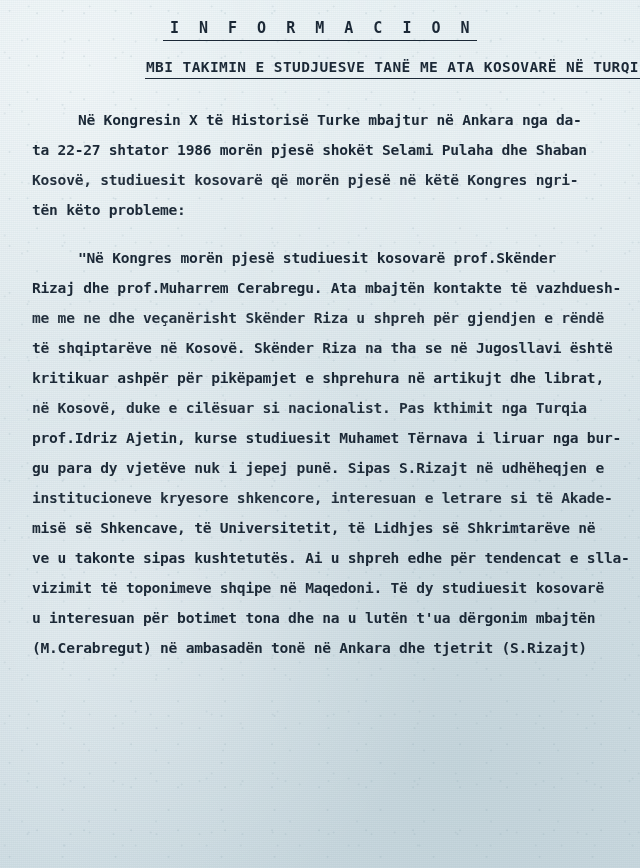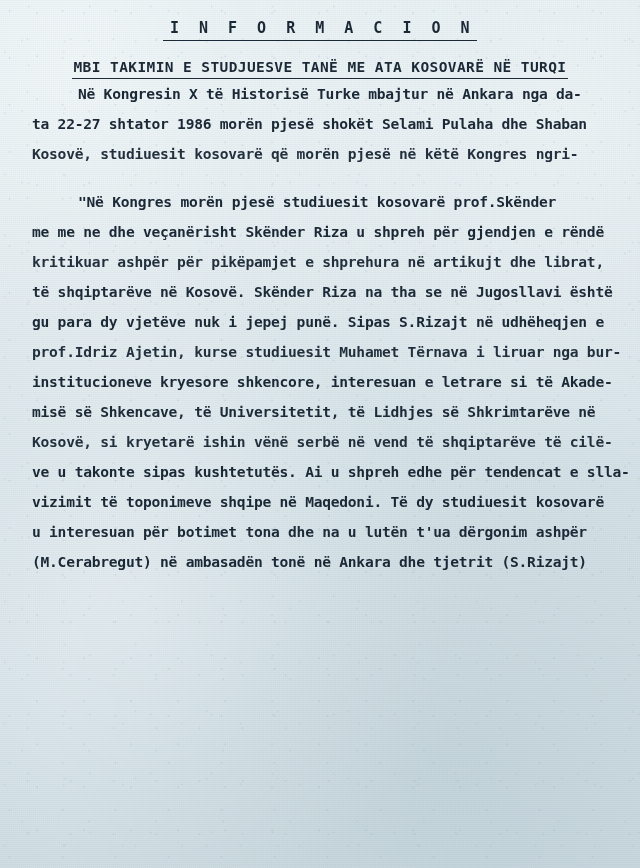--- a/index.html
+++ b/index.html
@@ -61,33 +61,34 @@
   .doc-title {
     display: inline-block;
     font-size: 15px;
     font-weight: bold;
     letter-spacing: 5.5px;
     padding: 0 2px 3px 2px;
     border-bottom: 1.6px solid #1b2836;
     text-indent: 5px;
   }
   .subtitle-block {
-    text-align: center;
+    text-align: right;
     margin-top: 16px;
   }
   .doc-subtitle {
     display: inline-block;
     font-size: 14.5px;
     font-weight: bold;
     letter-spacing: 0.4px;
     padding: 0 1px 3px 1px;
     border-bottom: 1.6px solid #1b2836;
   }
 
   .body-block {
+    margin-top: 26px;
     padding: 0 30px 0 32px;
   }
   .para {
     margin: 0;
   }
   .para + .para {
     margin-top: 18px;
   }
   .line {
     font-size: 14.6px;
@@ -118,32 +119,34 @@
 
     <div class="subtitle-block">
       <div class="doc-subtitle">MBI TAKIMIN E STUDJUESVE TANË ME ATA KOSOVARË NË TURQI</div>
     </div>
 
     <div class="body-block" id="body-block">
         <div class="para">
           <div class="line indent">Në Kongresin X të Historisë Turke mbajtur në Ankara nga da-</div>
           <div class="line">ta 22-27 shtator 1986 morën pjesë shokët Selami Pulaha dhe Shaban</div>
           <div class="line">Kosovë, studiuesit kosovarë që morën pjesë në këtë Kongres ngri-</div>
+          <div class="line">tën këto probleme:</div>
         </div>
         <div class="para">
           <div class="line indent">"Në Kongres morën pjesë studiuesit kosovarë prof.Skënder</div>
+          <div class="line">Rizaj dhe prof.Muharrem Cerabregu. Ata mbajtën kontakte të vazhduesh-</div>
           <div class="line">me me ne dhe veçanërisht Skënder Riza u shpreh për gjendjen e rëndë</div>
+          <div class="line">të shqiptarëve në Kosovë. Skënder Riza na tha se në Jugosllavi është</div>
           <div class="line">kritikuar ashpër për pikëpamjet e shprehura në artikujt dhe librat,</div>
-          <div class="line">të shqiptarëve në Kosovë. Skënder Riza na tha se në Jugosllavi është</div>
+          <div class="line">në Kosovë, duke e cilësuar si nacionalist. Pas kthimit nga Turqia</div>
+          <div class="line">prof.Idriz Ajetin, kurse studiuesit Muhamet Tërnava i liruar nga bur-</div>
           <div class="line">gu para dy vjetëve nuk i jepej punë. Sipas S.Rizajt në udhëheqjen e</div>
-          <div class="line">prof.Idriz Ajetin, kurse studiuesit Muhamet Tërnava i liruar nga bur-</div>
           <div class="line">institucioneve kryesore shkencore, interesuan e letrare si të Akade-</div>
           <div class="line">misë së Shkencave, të Universitetit, të Lidhjes së Shkrimtarëve në</div>
-          <div class="line">Kosovë, si kryetarë ishin vënë serbë në vend të shqiptarëve të cilë-</div>
           <div class="line">ve u takonte sipas kushtetutës. Ai u shpreh edhe për tendencat e slla-</div>
           <div class="line">vizimit të toponimeve shqipe në Maqedoni. Të dy studiuesit kosovarë</div>
-          <div class="line">u interesuan për botimet tona dhe na u lutën t'ua dërgonim ashpër</div>
+          <div class="line">u interesuan për botimet tona dhe na u lutën t'ua dërgonim mbajtën</div>
           <div class="line">(M.Cerabregut) në ambasadën tonë në Ankara dhe tjetrit (S.Rizajt)</div>
         </div>
       </div>
 
   </div>
 </div>
 
 </body></html>

